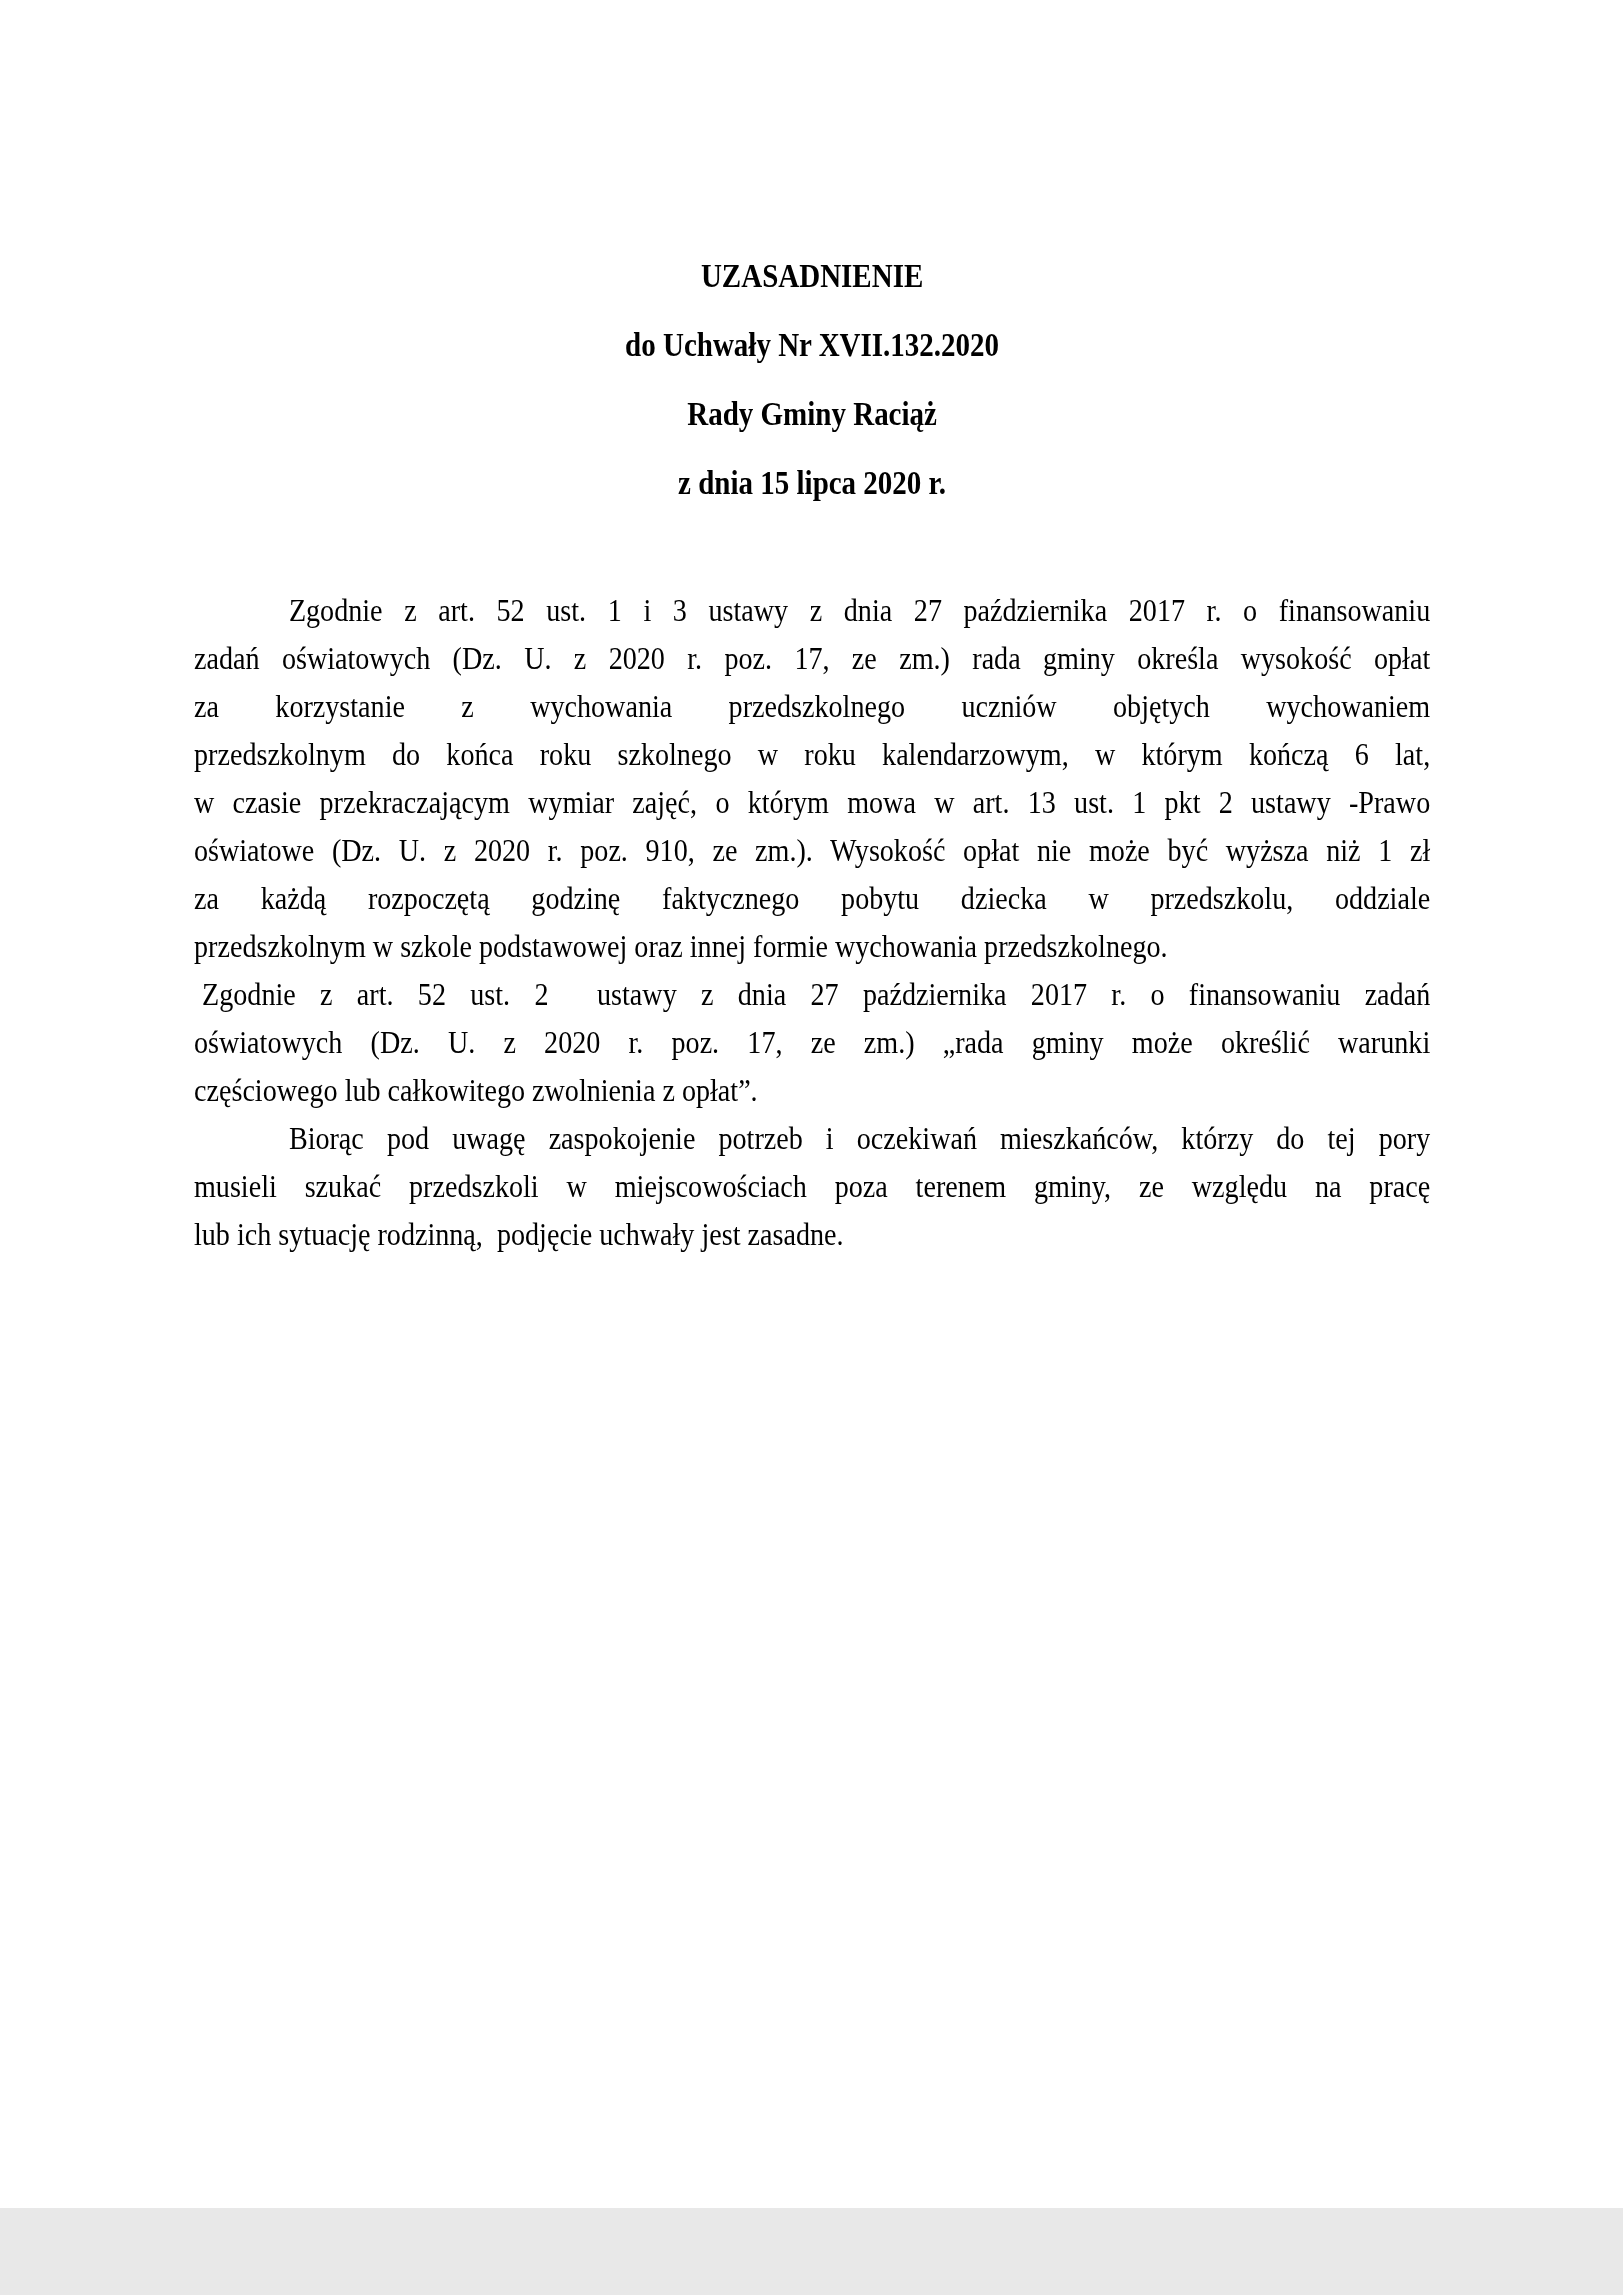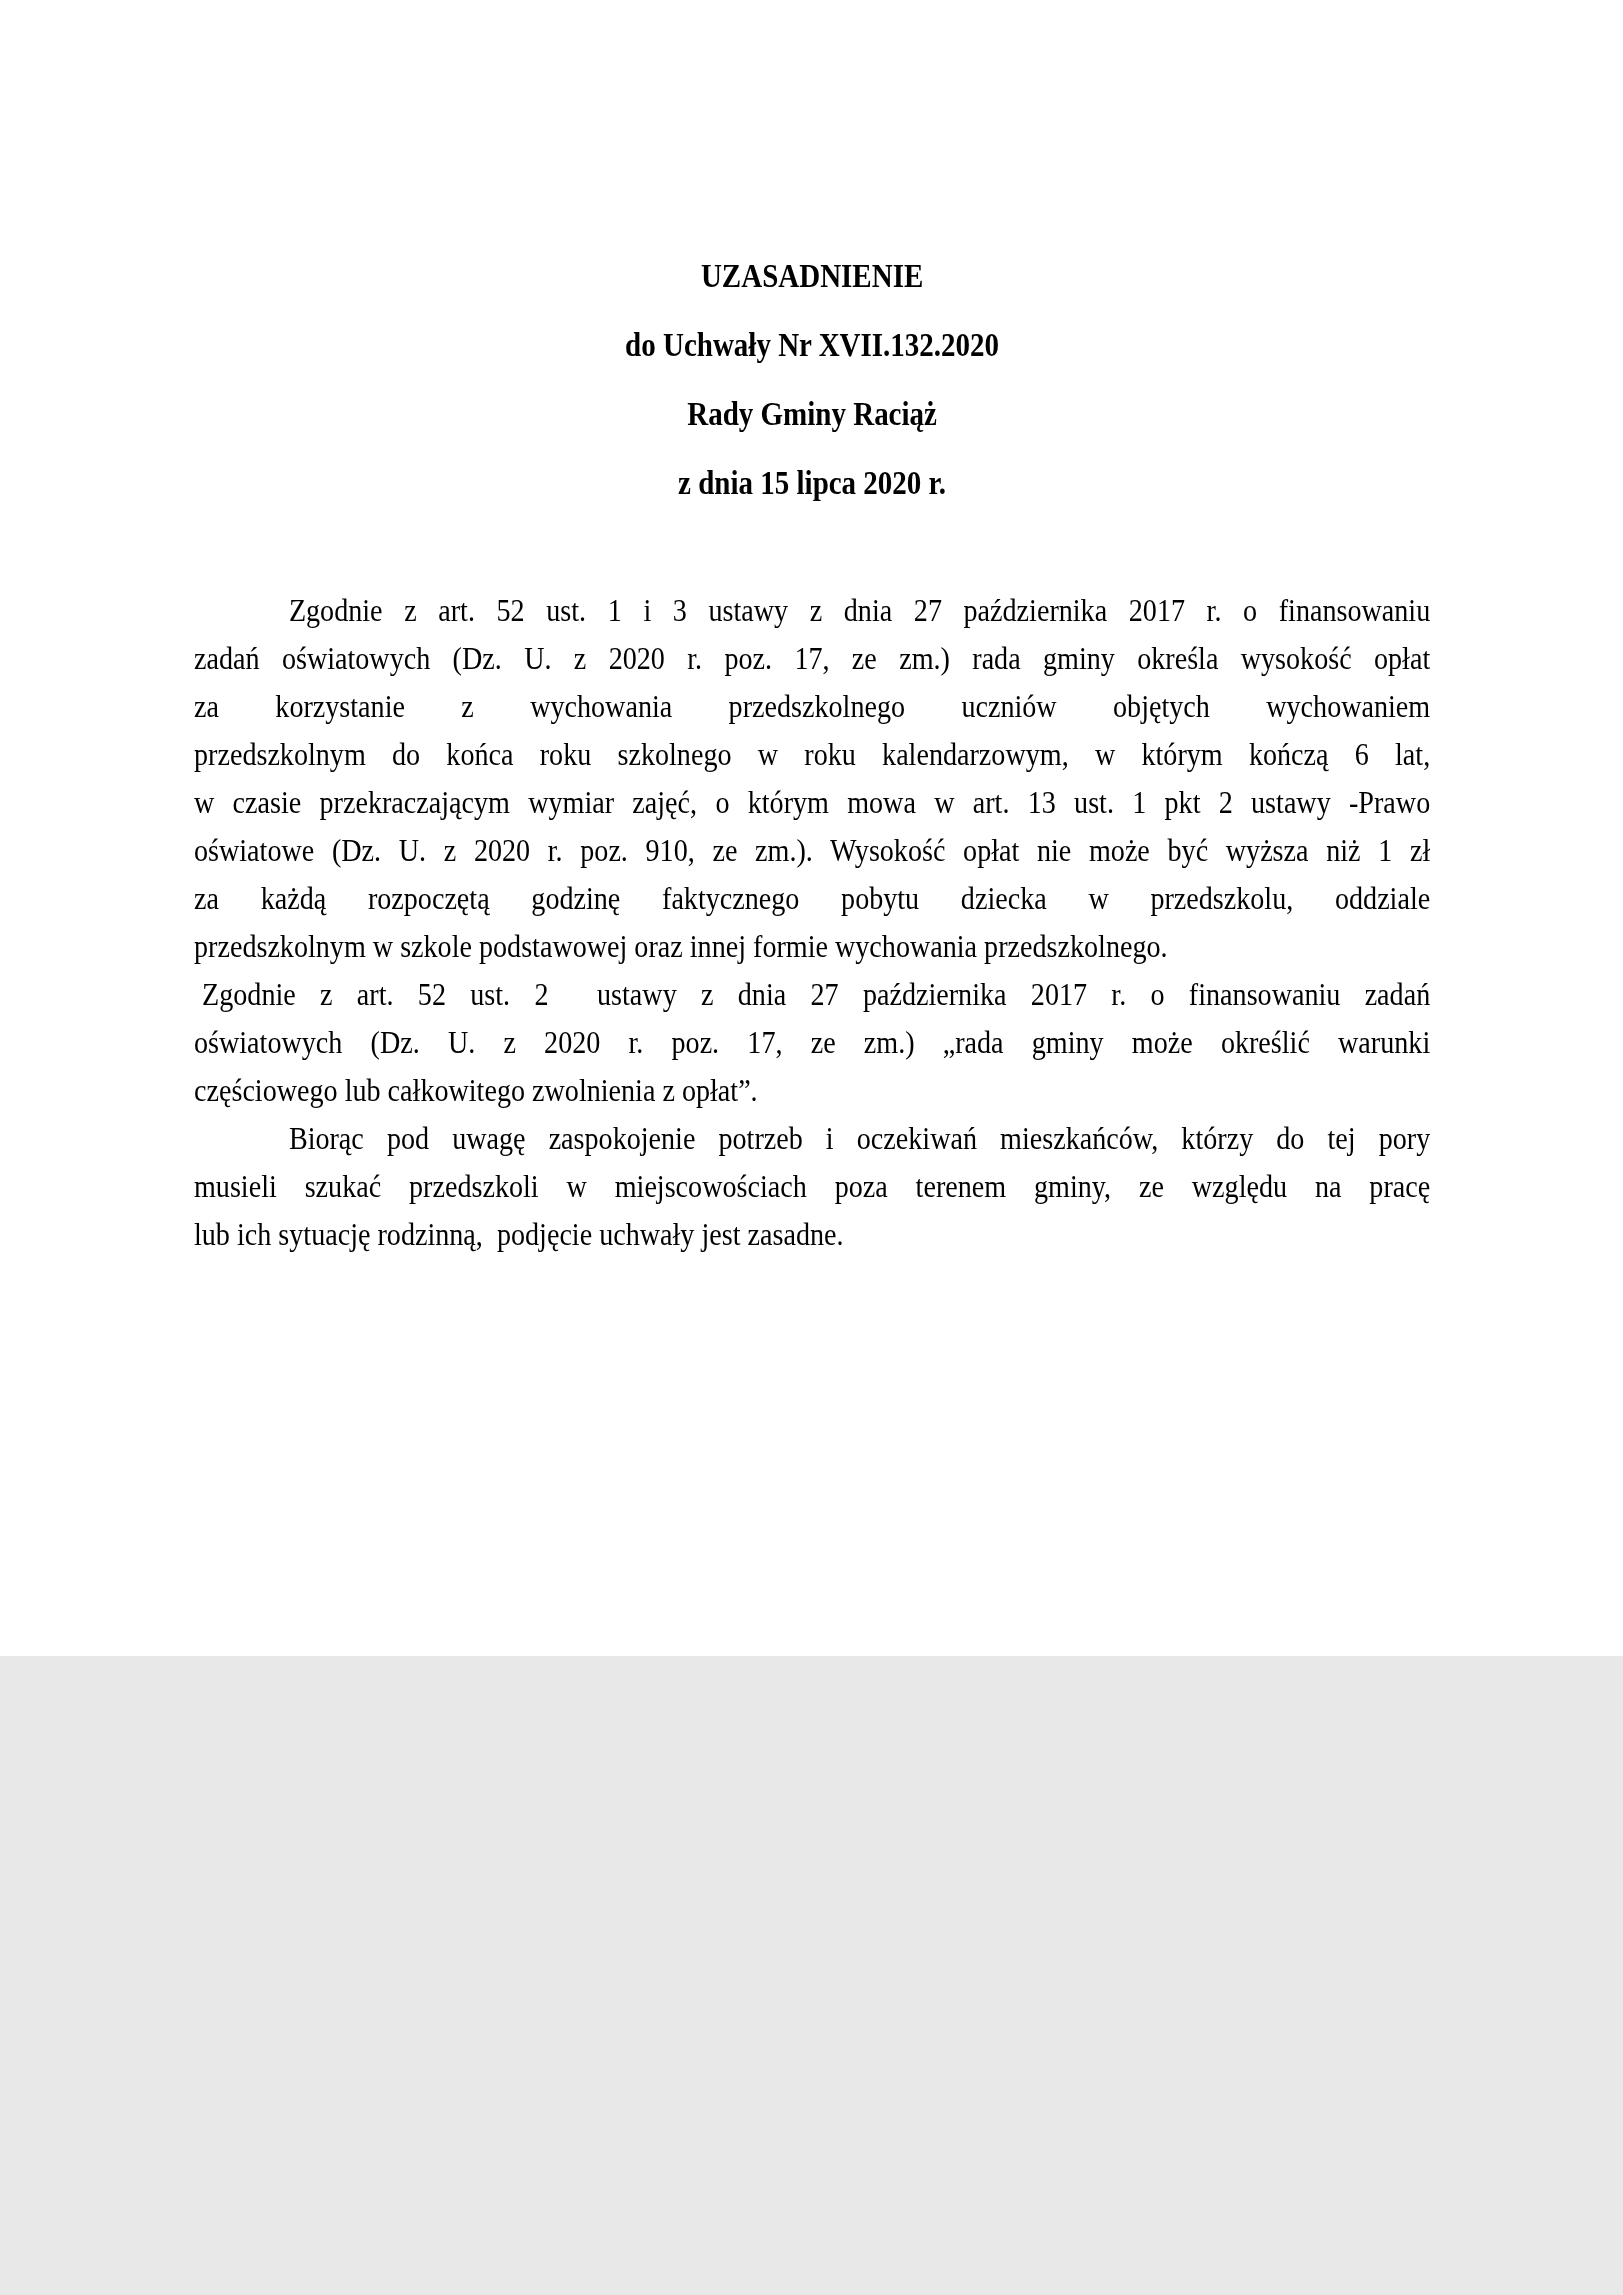--- a/index.html
+++ b/index.html
@@ -4,21 +4,21 @@
 <title>UZASADNIENIE do Uchwały Nr XVII.132.2020</title>
 <style>
   html, body {
     margin: 0;
     padding: 0;
     background: #e8e8e8;
   }
   .sheet {
     position: relative;
     width: 1623px;
-    height: 1656px;
+    height: 2208px;
     background: #ffffff;
     color: #000000;
     font-family: "Liberation Serif", "DejaVu Serif", serif;
     overflow: hidden;
   }
   
   .text-block {
     position: absolute;
     left: 194px;
     top: 242px;

